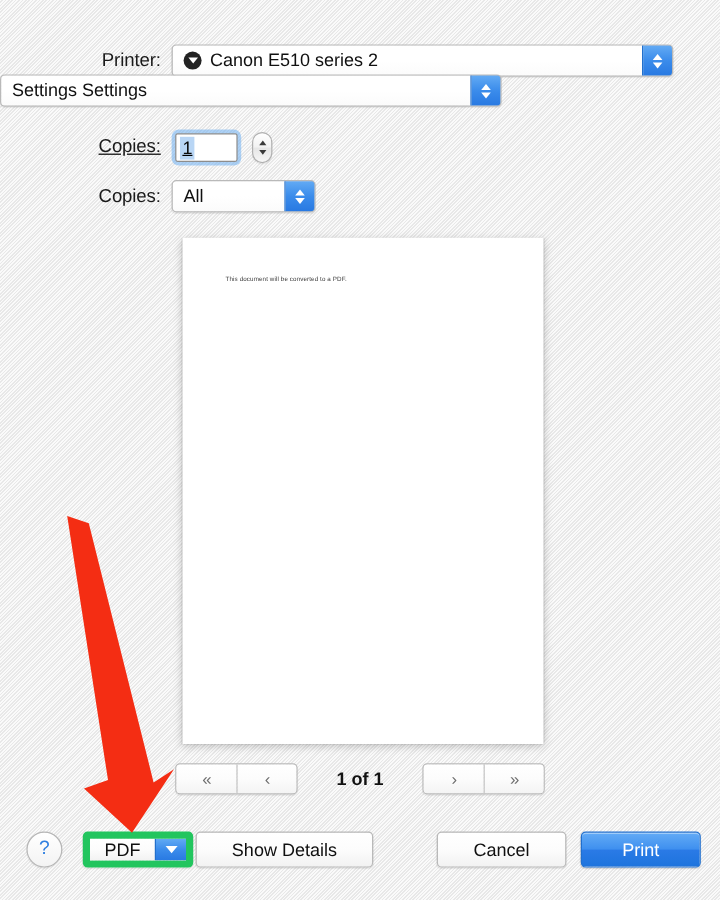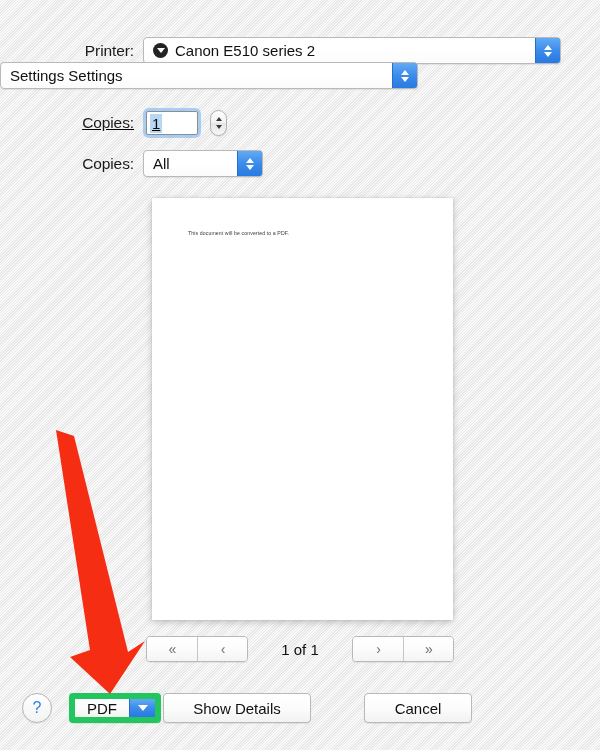--- a/index.html
+++ b/index.html
@@ -209,21 +209,21 @@
     align-items: center;
     justify-content: center;
     font-size: 14px;
     color: #6e6e6e;
     cursor: default;
     letter-spacing: -1px;
   }
   .pager-btn + .pager-btn { border-left: 1px solid #c6c6c6; }
   .page-indicator {
     font-size: 15px;
-    font-weight: normal;
+    font-weight: bold;
     color: #111111;
     width: 104px;
     text-align: center;
   }
 
   
   .bottom-bar {
     position: absolute;
     left: 0;
     top: 690px;
@@ -398,19 +398,20 @@
 
     <div class="pdf-button">
       <div class="pdf-main">PDF</div>
       <div class="pdf-arrow">
         <span class="chev-down"></span>
       </div>
     </div>
 
     <div class="push-button" id="cancel-button">Cancel</div>
     <div class="push-button" id="show-details-button">Show Details</div>
+    <div id="print-button">Print</div>
   </div>
 
   <svg class="annotation-arrow" viewBox="0 0 600 750">
     <polygon id="arrow-shape" points="56,430 74,436 128,652 145,641 110,694 70,657 90,650" fill="#f42d13"></polygon>
   </svg>
 
 </div>
 
 </body></html>

